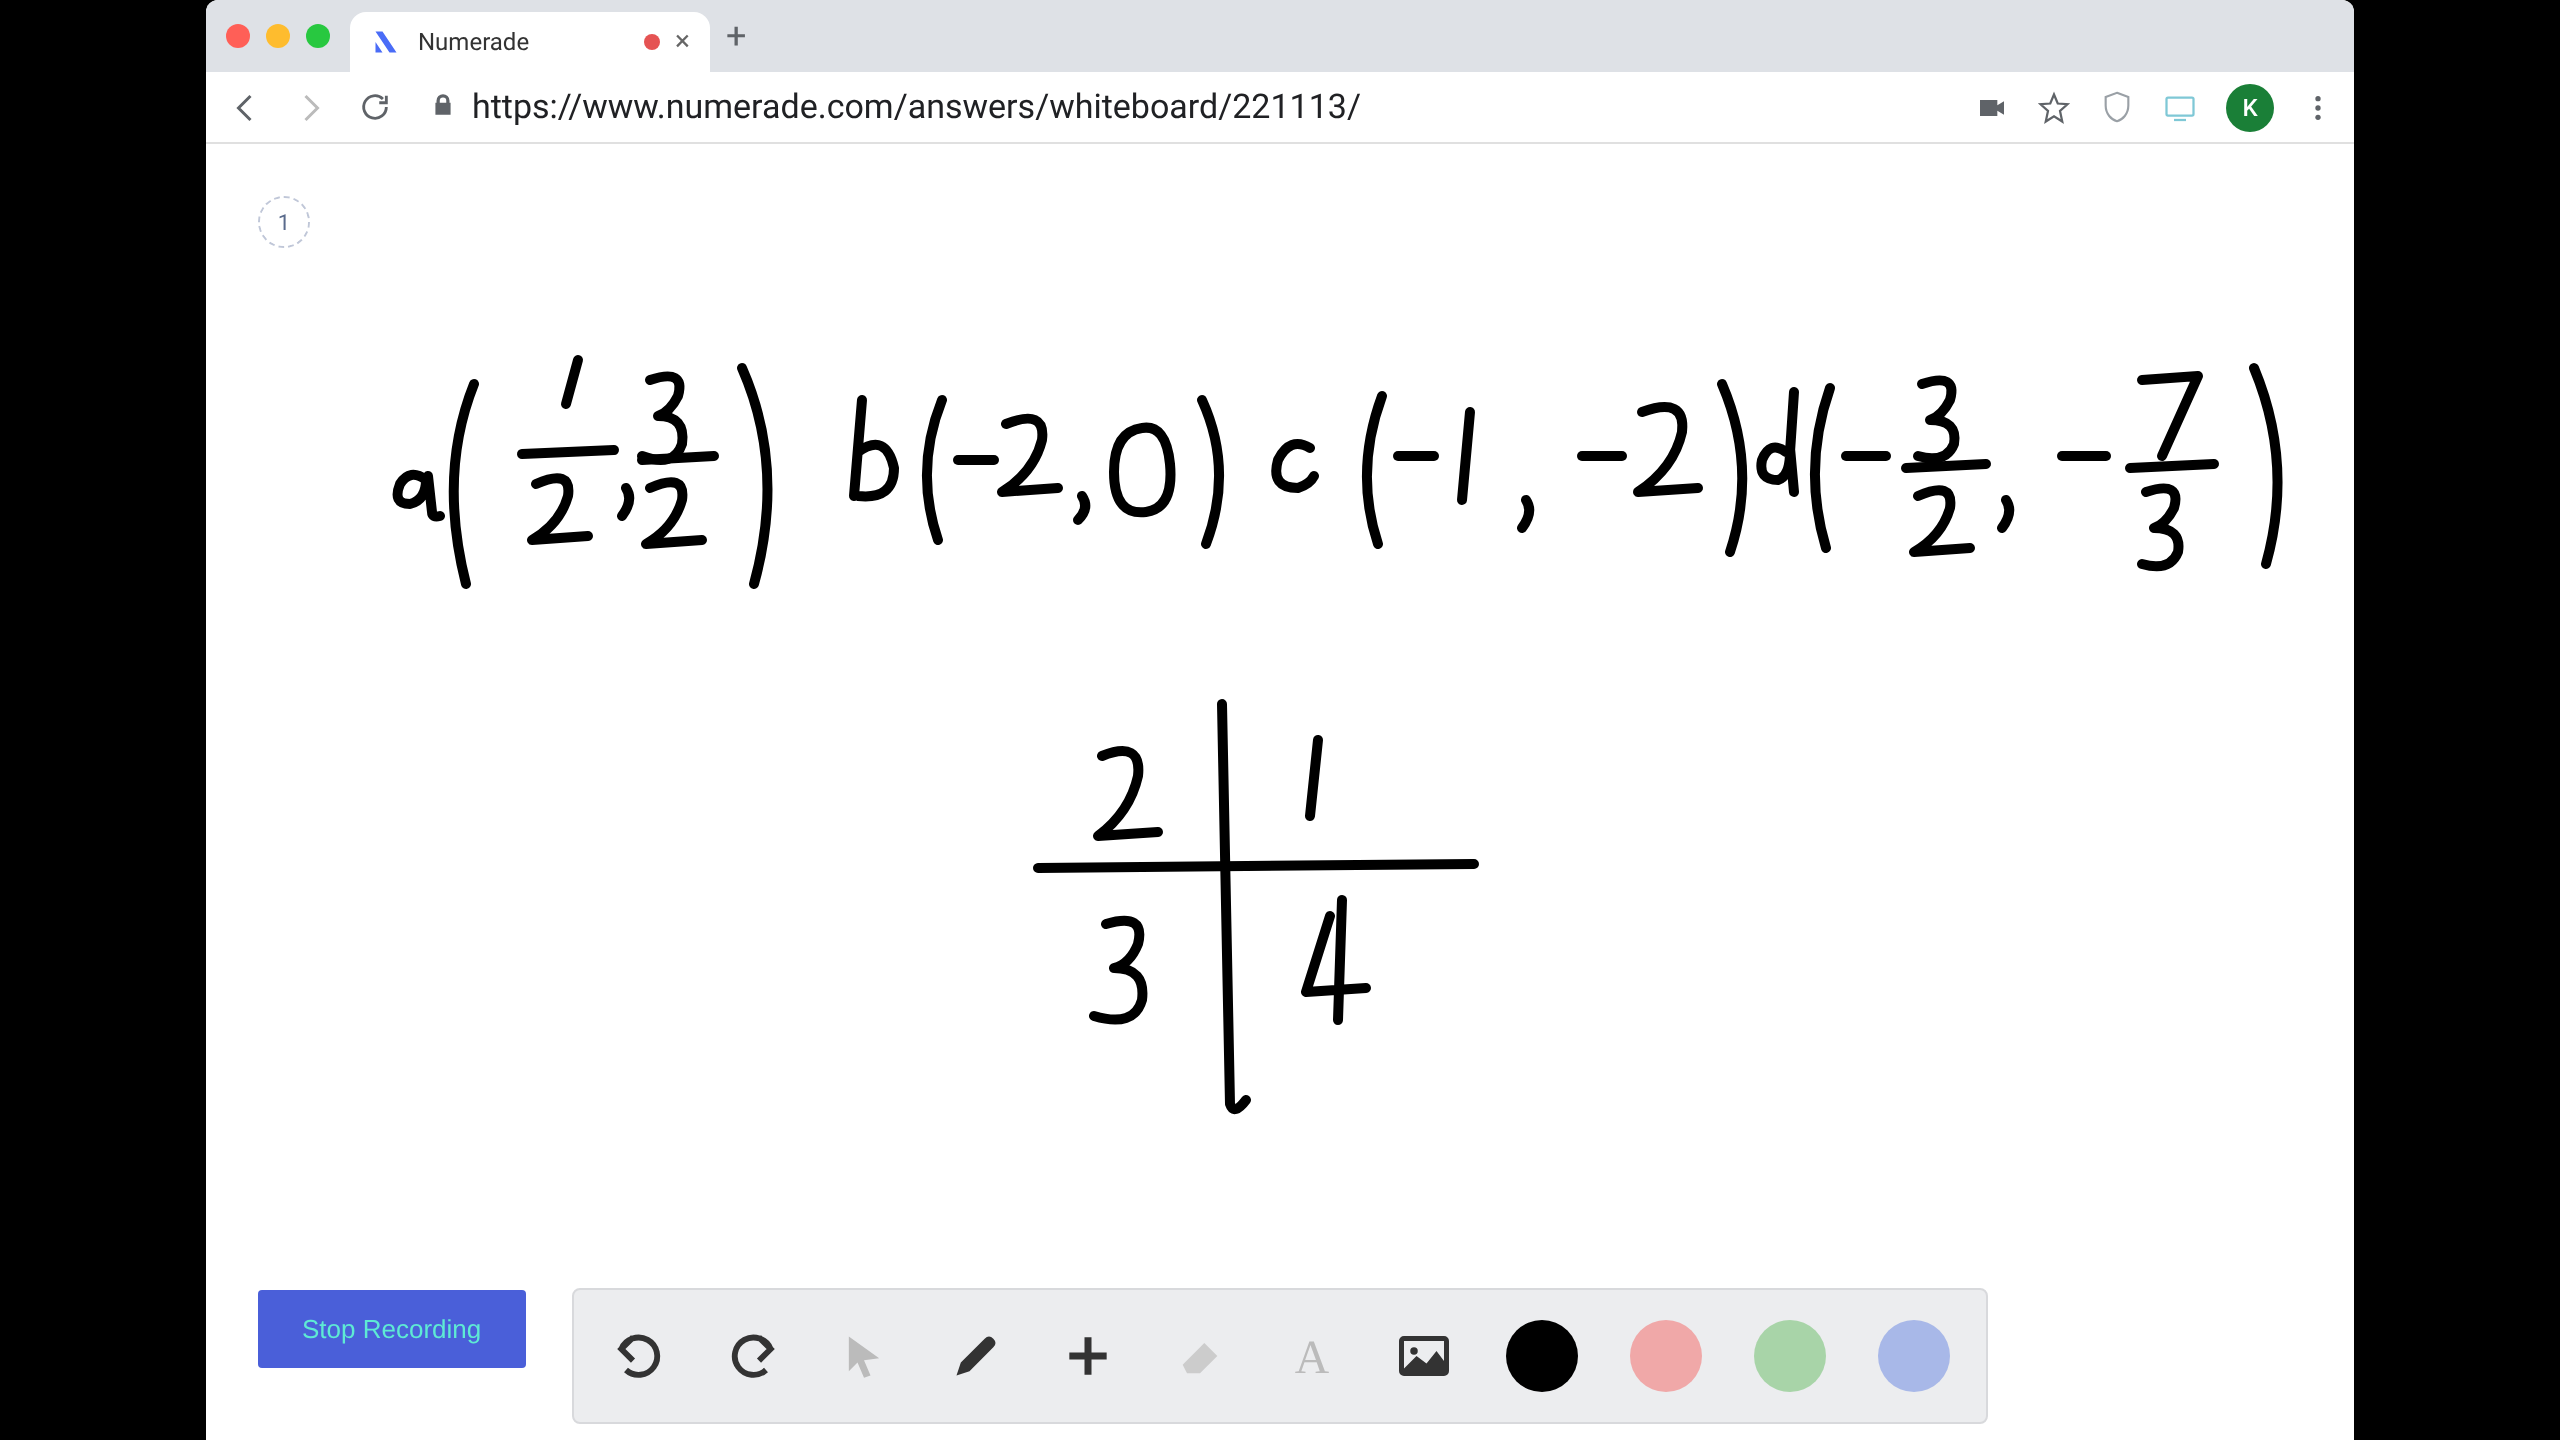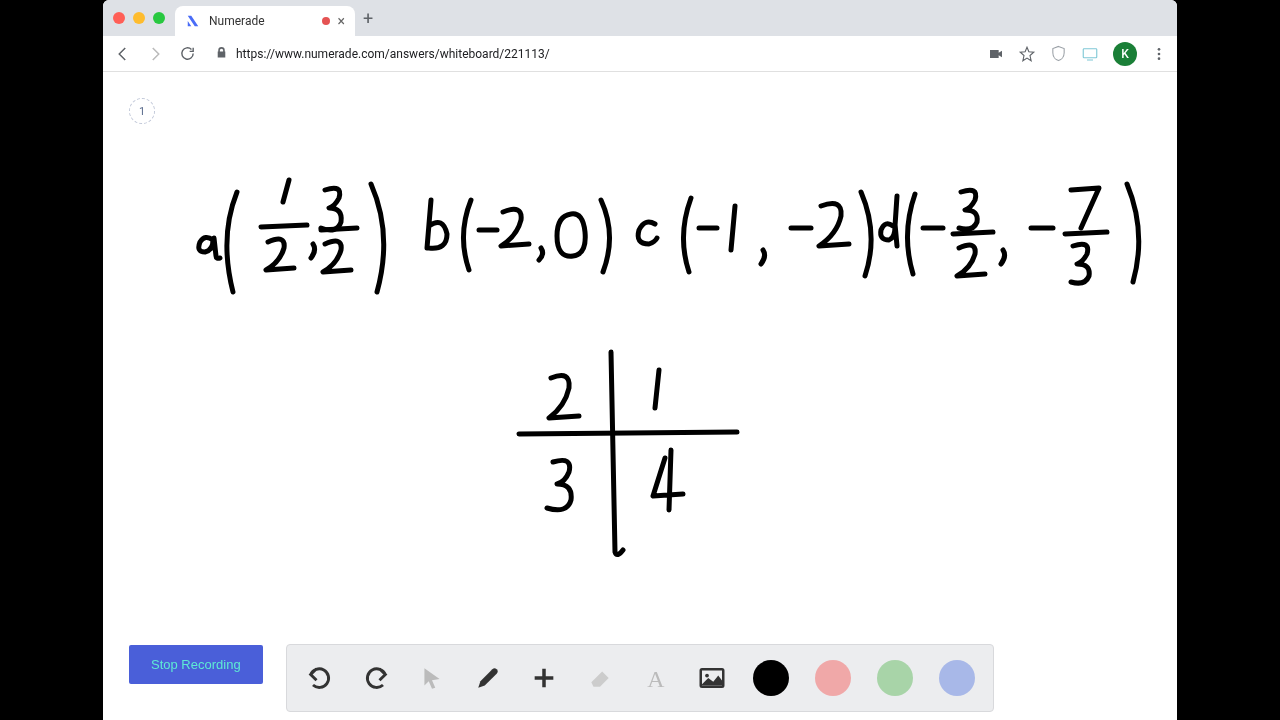--- a/index.html
+++ b/index.html
@@ -100,21 +100,21 @@
       width: 20px;
       height: 20px;
       cursor: pointer;
     }
     .nav-btn.disabled { color: #bbb; }
     .url-bar {
       flex: 1;
       display: flex;
       align-items: center;
       gap: 8px;
-      font-size: 12px;
+      font-size: 17px;
       color: #5f6368;
       padding: 0 6px;
     }
     .url-text { color: #202124; }
     .right-icons {
       display: flex;
       align-items: center;
       gap: 14px;
     }
     .icon-btn {

